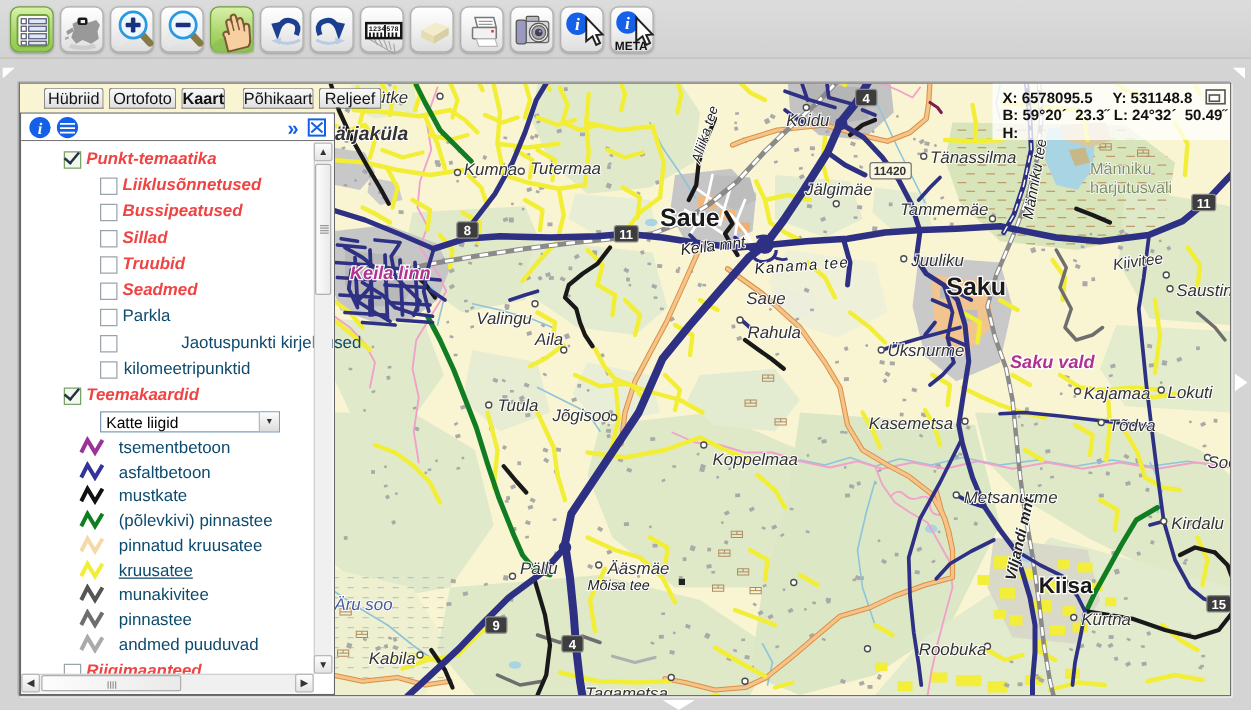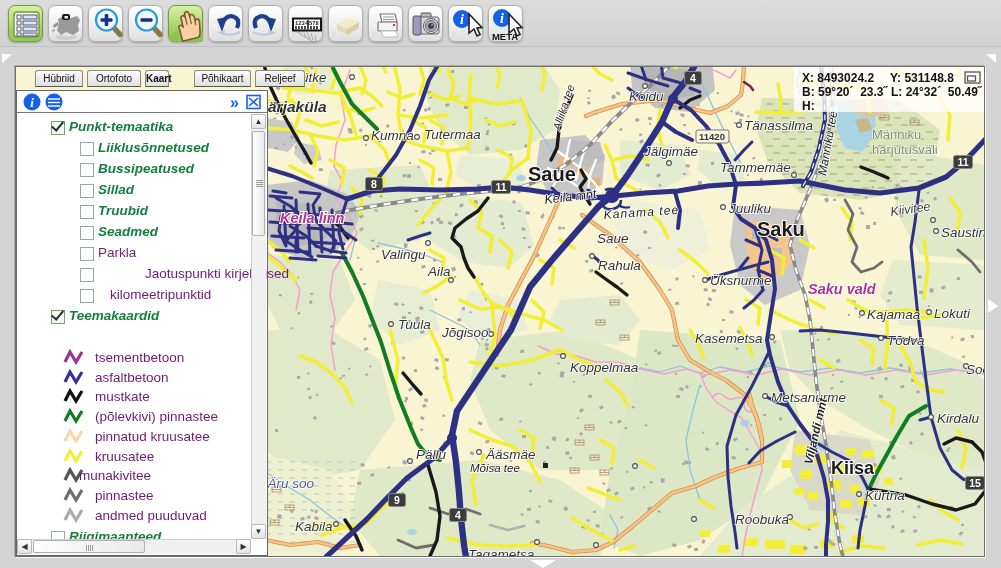--- a/index.html
+++ b/index.html
@@ -1,29 +1,29 @@
 <!DOCTYPE html>
 <html><head><meta charset="utf-8"><style>
 * { margin:0; padding:0; box-sizing:border-box; }
 body { width:1001px; height:568px; overflow:hidden; background:#d4d4d4; font-family:"Liberation Sans",sans-serif; position:relative; }
 #toolbar { position:absolute; left:0; top:0; width:1001px; height:47px; background:linear-gradient(#dcdcdc,#d2d2d2); border-bottom:1px solid #c0c0c0; }
 .tbtn { position:absolute; top:5px; width:35px; height:37px; border:1px solid #b0b0b0; border-radius:7px; background:linear-gradient(#ffffff,#f2f2f2 45%,#dedede); box-shadow:0 1px 2px rgba(0,0,0,0.25); }
 .tbtn.sel { background:linear-gradient(#d8f0a8,#a8d468 60%,#90c84e); border-color:#6f9f3f; }
 #win { position:absolute; left:15px; top:66px; width:970px; height:491px; border:1px solid #6f6f6f; background:#fff; box-shadow:1px 1px 0 #fcfcfc, -1px -1px 0 #aaa; }
 #maparea { position:absolute; left:16px; top:67px; width:968px; height:489px; overflow:hidden; }
-.tab { position:absolute; top:3px; height:17px; border:1px solid #8a8a8a; border-bottom-color:#555; background:linear-gradient(#fafafa,#e0e0e0); text-align:center; font-size:10px; line-height:16px; color:#111; border-radius:3px 3px 0 0; }
+.tab { position:absolute; top:3px; height:17px; border:1px solid #8a8a8a; border-bottom-color:#555; background:linear-gradient(#fafafa,#e0e0e0); text-align:center; font-size:13px; line-height:16px; color:#111; border-radius:3px 3px 0 0; }
 #tabrow { position:absolute; left:16px; top:67px; width:270px; height:22px; }
 #panel { position:absolute; left:16px; top:90px; width:252px; height:466px; background:#fff; border:1px solid #666; }
 #phead { position:absolute; left:0; top:0; width:250px; height:22px; background:#fff; border-bottom:1px solid #777; }
 #pbody { position:absolute; left:0; top:22px; width:250px; height:442px; background:#fff; }
 .cb { position:absolute; width:14px; height:14px; border:1px solid #9aa5ab; background:#fff; }
 .cb.ck { border-color:#7ca06a; background:#f4f9ef; }
 .cb.ck::after { content:""; position:absolute; left:2px; top:-3px; width:5px; height:10px; border:solid #234; border-width:0 2.2px 2.2px 0; transform:rotate(40deg); }
-.plbl { position:absolute; font-size:13.5px; color:#701a75; white-space:nowrap; }
-.plbl.t { font-weight:bold; font-style:italic; color:#15803d; }
+.plbl { position:absolute; font-size:13.5px; color:#0c4a6e; white-space:nowrap; }
+.plbl.t { font-weight:bold; font-style:italic; color:#ef4444; }
 .vsb { position:absolute; right:1px; top:23px; width:15px; height:425px; background:#f0f0f0; border-left:1px solid #d0d0d0; }
 .hsb { position:absolute; left:0px; bottom:1px; width:234px; height:15px; background:#f0f0f0; border-top:1px solid #d0d0d0; }
 .sbtn { position:absolute; width:15px; height:15px; background:linear-gradient(#fdfdfd,#e4e4e4); border:1px solid #b8b8b8; border-radius:2px; font-size:8px; color:#333; text-align:center; line-height:14px; }
 .thumb { position:absolute; background:linear-gradient(90deg,#fdfdfd,#eaeaea); border:1px solid #b0b0b0; border-radius:2px; }
 #coords { position:absolute; left:794px; top:67px; width:190px; height:45px; background:rgba(255,255,255,0.78); font-size:12px; font-weight:bold; color:#111; line-height:14.5px; white-space:nowrap; padding:1px 0 0 6px; }
 .wtri { position:absolute; }
 </style></head>
 <body>
 <div id="toolbar">
     <div class="tbtn sel" style="left:8px;"><svg width="35" height="37" viewBox="0 0 35 37">
@@ -1123,26 +1123,26 @@
       <text x="545" y="204" style="font-family:'Liberation Sans',sans-serif;font-size:12.5px;fill:#222;font-style:italic;paint-order:stroke;stroke:#ffffff;stroke-width:1.5px;" text-anchor="start" transform="rotate(-7 545 204)">Keila  mnt</text>
       <text x="604" y="219" transform="rotate(-4 604 219)" style="font-family:'Liberation Sans';font-size:12px;font-style:italic;fill:#222;letter-spacing:1.1px;paint-order:stroke;stroke:#fff;stroke-width:1.5px;">Kanama tee</text>
       <text x="826" y="176" style="font-family:'Liberation Sans',sans-serif;font-size:12px;fill:#222;font-style:italic;paint-order:stroke;stroke:#ffffff;stroke-width:1.5px;" text-anchor="start" transform="rotate(-80 826 176)">Männiku  tee</text>
       <text x="560" y="131" style="font-family:'Liberation Sans',sans-serif;font-size:11px;fill:#222;font-style:italic;paint-order:stroke;stroke:#ffffff;stroke-width:1.5px;" text-anchor="start" transform="rotate(-72 560 131)">Alliika  tee</text>
       <text x="812" y="465" style="font-family:'Liberation Sans',sans-serif;font-size:12px;fill:#222;font-style:italic;font-weight:bold;paint-order:stroke;stroke:#ffffff;stroke-width:1.5px;" text-anchor="start" transform="rotate(-77 812 465)">Viljandi  mnt</text>
     </svg>
   </div>
 <div id="tabrow">
     <div class="tab" style="left:19px;width:48px;">Hübriid</div>
     <div class="tab" style="left:71px;width:54px;">Ortofoto</div>
-    <div class="tab" style="left:129px;width:24px;font-weight:bold;">Kaart</div>
+    <div class="tab" style="left:129px;width:35px;font-weight:bold;">Kaart</div>
     <div class="tab" style="left:178px;width:57px;">Põhikaart</div>
     <div class="tab" style="left:239px;width:50px;">Reljeef</div>
   </div>
 <div id="coords">
-    <span style="position:absolute;left:8px;top:4px;">X: 8493024.2</span>
+    <span style="position:absolute;left:8px;top:4px;">X: 6578095.5</span>
     <span style="position:absolute;left:96px;top:4px;">Y: 531148.8</span>
     <svg width="17" height="13" style="position:absolute;right:3px;top:4px;">
       <rect x="1" y="1" width="15" height="11" fill="none" stroke="#555" stroke-width="1.3"></rect>
       <rect x="3.5" y="5" width="8" height="5" fill="#fff" stroke="#555" stroke-width="1.3"></rect>
     </svg>
     <span style="position:absolute;left:8px;top:18px;">B: 59°20´&nbsp;&nbsp;23.3˝</span>
     <span style="position:absolute;left:97px;top:18px;">L: 24°32´&nbsp;&nbsp;50.49˝</span>
     <span style="position:absolute;left:8px;top:32px;">H:</span>
   </div>
 <div id="panel">
@@ -1172,25 +1172,26 @@
       <span class="plbl t" style="left:81px;top:69px;">Sillad</span>
       <span class="cb" style="left:63px;top:92px;"></span>
       <span class="plbl t" style="left:81px;top:90px;">Truubid</span>
       <span class="cb" style="left:63px;top:113px;"></span>
       <span class="plbl t" style="left:81px;top:111px;">Seadmed</span>
       <span class="cb" style="left:63px;top:134px;"></span>
       <span class="plbl" style="left:81px;top:132px;">Parkla</span>
       <span class="cb" style="left:63px;top:155px;"></span>
       <span class="plbl" style="left:81px;top:153px;margin-left:47px;">Jaotuspunkti kirjeldused</span>
       <span class="cb" style="left:63px;top:176px;"></span>
-      <span class="plbl" style="left:93px;top:174px;text-align:center;">kilomeetripunktid</span>
+      <span class="plbl" style="left:82px;top:174px;text-align:center;">kilomeetripunktid</span>
       <span class="cb ck" style="left:34px;top:197px;"></span>
       <span class="plbl t" style="left:52px;top:195px;">Teemakaardid</span>
       <span class="cb" style="left:34px;top:418px;"></span>
       <span class="plbl t" style="left:52px;top:416px;">Riigimaanteed</span>
+  <div style="position:absolute;left:63px;top:216px;width:144px;height:17px;border:1px solid #7f9db9;background:#fff;font-size:12.5px;line-height:16px;padding-left:4px;">Katte liigid<span style="position:absolute;right:0;top:0;width:16px;height:15px;background:linear-gradient(#fdfdfd,#dcdcdc);border-left:1px solid #b8b8b8;text-align:center;font-size:7px;line-height:15px;color:#333;">▼</span></div>
   <svg width="22" height="16" style="position:absolute;left:46px;top:236.0px;">
         <polyline points="2,13 7,3 13,13 19,3" fill="none" stroke="#993399" stroke-width="3.2"></polyline>
       </svg>
       <span class="plbl" style="left:78px;top:237.0px;">tsementbetoon</span>
       <svg width="22" height="16" style="position:absolute;left:46px;top:255.7px;">
         <polyline points="2,13 7,3 13,13 19,3" fill="none" stroke="#333399" stroke-width="3.2"></polyline>
       </svg>
       <span class="plbl" style="left:78px;top:256.7px;">asfaltbetoon</span>
       <svg width="22" height="16" style="position:absolute;left:46px;top:275.4px;">
         <polyline points="2,13 7,3 13,13 19,3" fill="none" stroke="#111111" stroke-width="3.2"></polyline>
@@ -1200,25 +1201,25 @@
         <polyline points="2,13 7,3 13,13 19,3" fill="none" stroke="#117d22" stroke-width="3.2"></polyline>
       </svg>
       <span class="plbl" style="left:78px;top:296.1px;">(põlevkivi) pinnastee</span>
       <svg width="22" height="16" style="position:absolute;left:46px;top:314.8px;">
         <polyline points="2,13 7,3 13,13 19,3" fill="none" stroke="#f6d9a8" stroke-width="3.2"></polyline>
       </svg>
       <span class="plbl" style="left:78px;top:315.8px;">pinnatud kruusatee</span>
       <svg width="22" height="16" style="position:absolute;left:46px;top:334.5px;">
         <polyline points="2,13 7,3 13,13 19,3" fill="none" stroke="#f2ee35" stroke-width="3.2"></polyline>
       </svg>
-      <span class="plbl" style="left:78px;top:335.5px;">kruusatee</span>
+      <span class="plbl" style="left:78px;top:335.5px;text-decoration:underline;">kruusatee</span>
       <svg width="22" height="16" style="position:absolute;left:46px;top:354.2px;">
         <polyline points="2,13 7,3 13,13 19,3" fill="none" stroke="#555555" stroke-width="3.2"></polyline>
       </svg>
-      <span class="plbl" style="left:62px;top:355.2px;">munakivitee</span>
+      <span class="plbl" style="left:78px;top:355.2px;">munakivitee</span>
       <svg width="22" height="16" style="position:absolute;left:46px;top:373.9px;">
         <polyline points="2,13 7,3 13,13 19,3" fill="none" stroke="#6e6e6e" stroke-width="3.2"></polyline>
       </svg>
       <span class="plbl" style="left:78px;top:374.9px;">pinnastee</span>
       <svg width="22" height="16" style="position:absolute;left:46px;top:393.6px;">
         <polyline points="2,13 7,3 13,13 19,3" fill="none" stroke="#aaaaaa" stroke-width="3.2"></polyline>
       </svg>
       <span class="plbl" style="left:78px;top:394.6px;">andmed puuduvad</span>
  </div>
  <div class="vsb">

